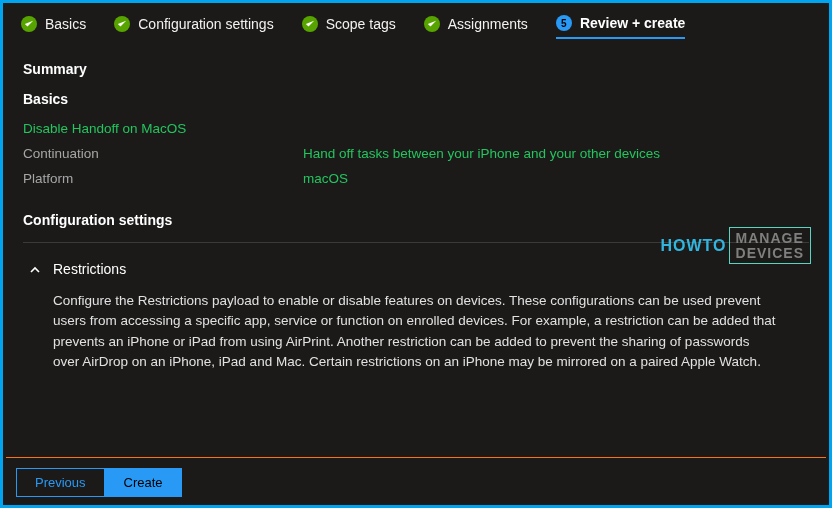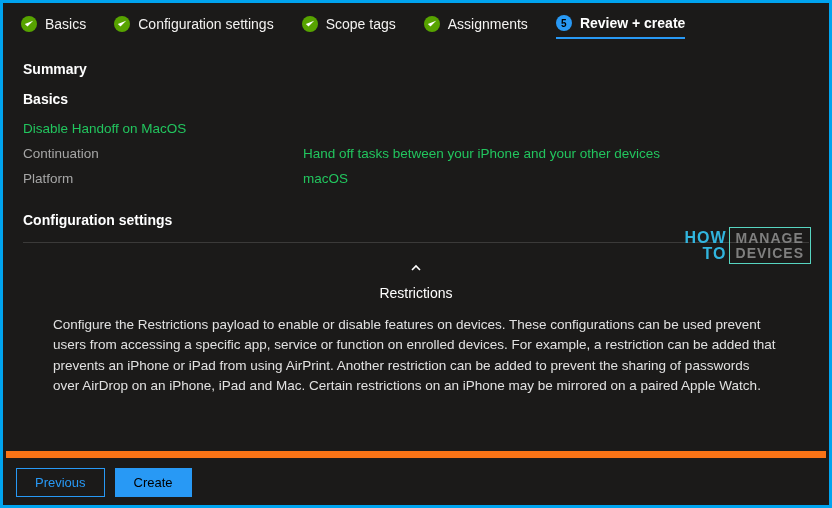--- a/index.html
+++ b/index.html
@@ -59,21 +59,20 @@
   .kv-val { color: #22c55e; }
   .config-header {
     font-size: 14px; font-weight: 600; color: #fff;
     margin: 26px 0 14px 0;
   }
   .divider { height: 1px; background: #3b3a39; margin: 6px 0 10px 0; }
   .accordion-header {
     display: flex; align-items: center; gap: 12px;
     font-size: 14px; color: #fff; padding: 8px 6px;
     cursor: pointer;
-    flex-direction: column;
   }
   .chevron { width: 12px; height: 12px; }
   .chevron svg { width: 12px; height: 12px; stroke: #fff; fill: none; stroke-width: 1.6; }
   .restriction-body {
     font-size: 13.5px; color: #e1e1e1; line-height: 1.5;
     padding: 6px 30px 8px 30px;
   }
   .inner-kv {
     display: flex; font-size: 13.5px; color: #e1e1e1;
     padding: 6px 0 0 50px;
@@ -81,43 +80,43 @@
   }
   .inner-key { width: 280px; display: flex; align-items: center; gap: 8px; }
   .info-icon {
     width: 14px; height: 14px; border: 1px solid #a6a6a6;
     border-radius: 50%; display: flex; align-items: center; justify-content: center;
     font-size: 9px; color: #a6a6a6;
   }
   .footer {
     position: absolute; bottom: 0; left: 3px; right: 3px;
     padding: 10px 10px 8px 10px;
-    display: flex; gap: 10px;
-    border-top: 7px solid #f97316;
+    display: flex; 
+    border-top: 1px solid #f97316;
     background: #1b1a19;
   }
   .btn {
     font-size: 13px; padding: 6px 18px;
     cursor: pointer;
     border: 1px solid transparent;
   }
   .btn-secondary {
     background: #1b1a19; color: #2899f5; border: 1px solid #2899f5;
   }
   .btn-primary {
     background: #2899f5; color: #000; font-weight: 500;
   }
   .watermark {
     position: absolute; right: 18px; top: 224px;
     display: flex; align-items: center; gap: 2px;
     opacity: 0.9;
   }
   .wm-how { color: #34c6f4; font-weight: 800; font-size: 16px; letter-spacing: 1px; }
   .wm-to { color: #34c6f4; font-weight: 800; font-size: 16px; letter-spacing: 1px; display:block; text-align:right;}
-  .wm-left { display:flex; flex-direction:column; align-items:flex-end; line-height:1;}
+  .wm-left { display:flex; flex-direction:row; align-items:flex-end; line-height:1;}
   .wm-box {
     border: 1px solid #5eead4; padding: 3px 6px;
     color: #8a8a8a; font-weight: 700; font-size: 14px; letter-spacing: 1px;
     line-height: 1.05;
   }
 </style>
 </head>
 <body>
 
 <div class="tabs">

